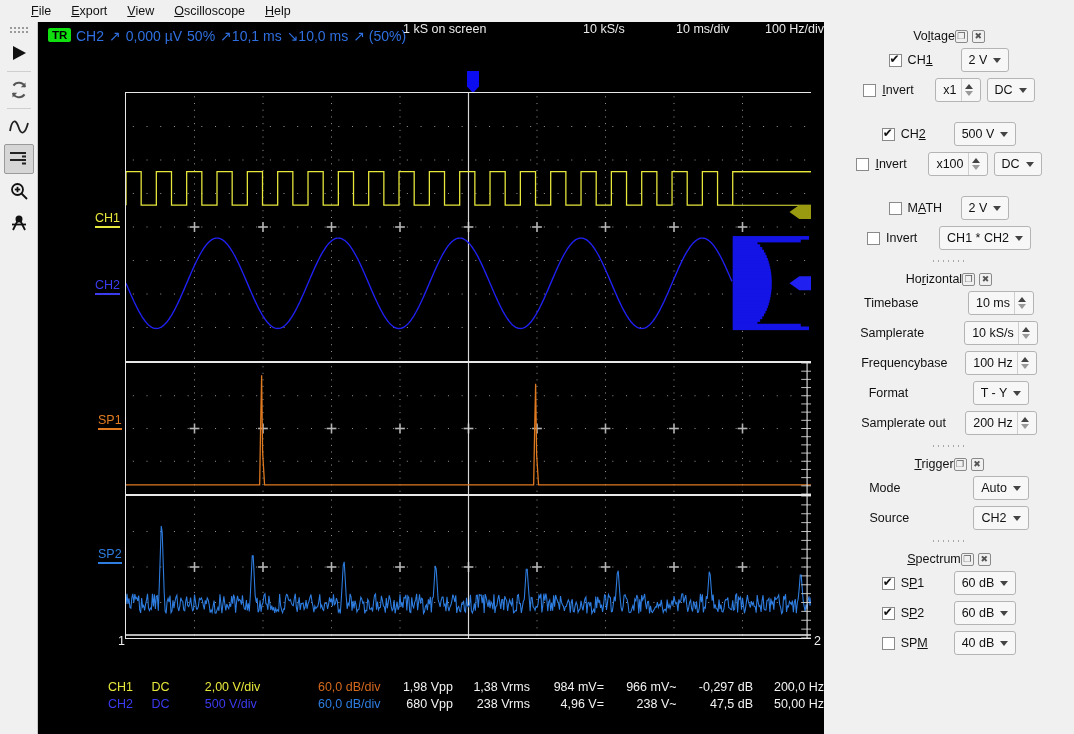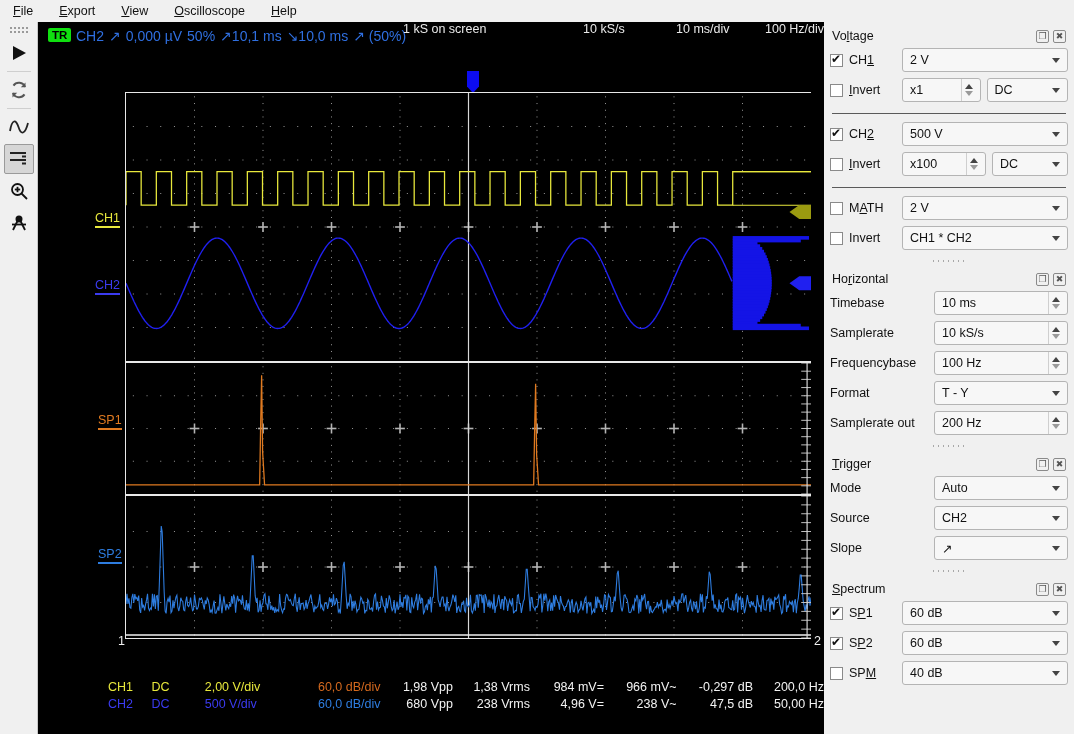--- a/index.html
+++ b/index.html
@@ -10,21 +10,21 @@
     background: #f0f0f0;
     font-family: "Liberation Sans", sans-serif;
     font-size: 12px;
     color: #1a1a1a;
   }
   #app { position: relative; width: 1074px; height: 734px; display: flex; flex-direction: column; }
 
   
   .menubar {
     height: 22px; background: #f0f0f0; display: flex; align-items: center;
-    padding-left: 4px; gap: 8px; flex: 0 0 22px;
+    padding-left: 22px; gap: 2px; flex: 0 0 22px;
   }
   .menuitem { padding: 2px 9px; font-size: 12.5px; color: #111; cursor: default; white-space: nowrap; }
   .menuitem u { text-decoration: underline; }
 
   
   .bodyrow { display: flex; flex: 1 1 auto; min-height: 0; }
 
   
   .toolbar {
     width: 38px; background: #f0f0f0; flex: 0 0 38px;
@@ -91,21 +91,21 @@
   .col-ddiv { width: 92px; text-align: right; padding-right: 14px; }
   .col-vpp  { width: 78px; text-align: right; padding-right: 14px; }
   .col-rms  { width: 82px; text-align: right; padding-right: 14px; }
   .col-dc   { width: 80px; text-align: right; padding-right: 14px; }
   .col-ac   { width: 78px; text-align: right; padding-right: 14px; }
   .col-db   { width: 82px; text-align: right; padding-right: 14px; }
   .col-hz   { width: 76px; text-align: right; }
 
   
   .dock { width: 250px; flex: 0 0 250px; background: #f0f0f0; padding: 0 6px;
-    display: flex; flex-direction: column; overflow: hidden; }
+    display: flex; flex-direction: column; overflow: hidden; align-items: center; }
   .sectitle { display: flex; align-items: center; justify-content: space-between;
     padding: 7px 2px 5px 2px; font-size: 12.5px; color: #111; }
   .sectitle .ttl u { text-decoration: underline; }
   .secicons { display: flex; gap: 4px; }
   .sicon { width: 13px; height: 13px; border: 1px solid #8a8a8a; border-radius: 2px;
     display: flex; align-items: center; justify-content: center; font-size: 9px; color: #555;
     background: #f0f0f0; line-height: 1; cursor: default; }
 
   .row { display: flex; align-items: center; margin-bottom: 6px; gap: 6px; }
   .lbl { font-size: 12.5px; color: #111; white-space: nowrap; }
@@ -1960,27 +1960,20 @@
           <span class="caret"></span>
         </div>
       </div>
       <div class="row">
         <div class="fieldlbl lbl">Source</div>
         <div class="combo">
           <span class="val">CH2</span>
           <span class="caret"></span>
         </div>
       </div>
-      <div class="row">
-        <div class="fieldlbl lbl">Slope</div>
-        <div class="combo">
-          <span class="val">↗</span>
-          <span class="caret"></span>
-        </div>
-      </div>
 
       <div class="dotsep">
           <i></i>
         </div>
 
       <div class="sectitle">
         <div class="ttl"><u>S</u>pectrum</div>
         <div class="secicons">
           <div class="sicon">❐</div>
           <div class="sicon">✖</div>

